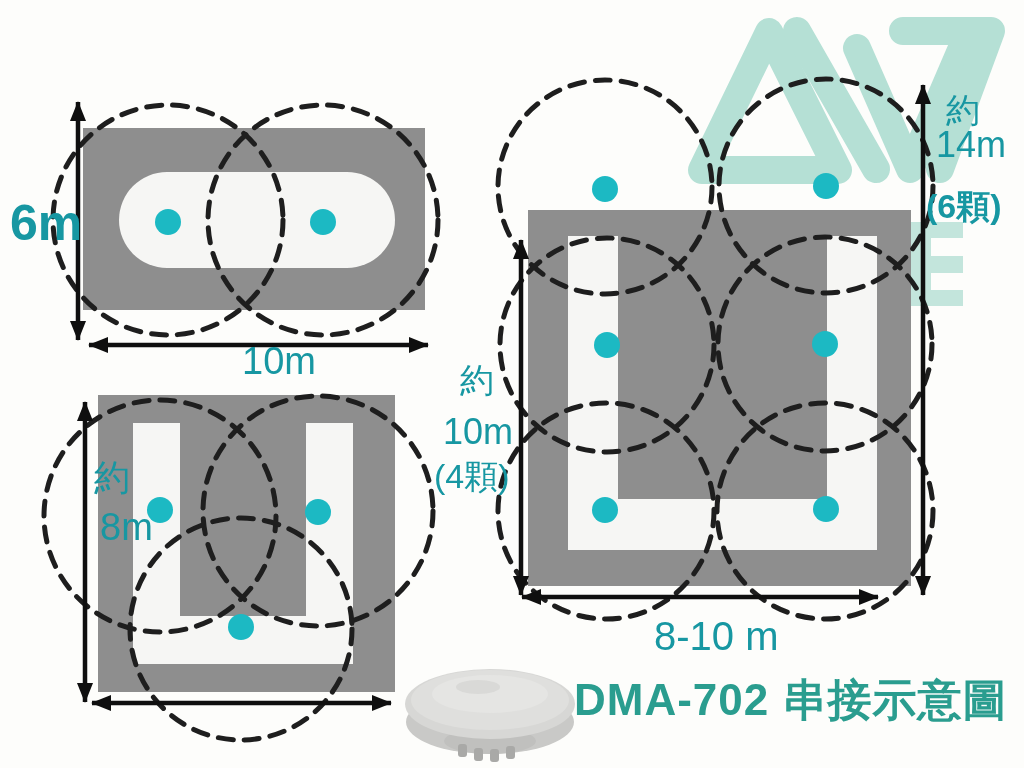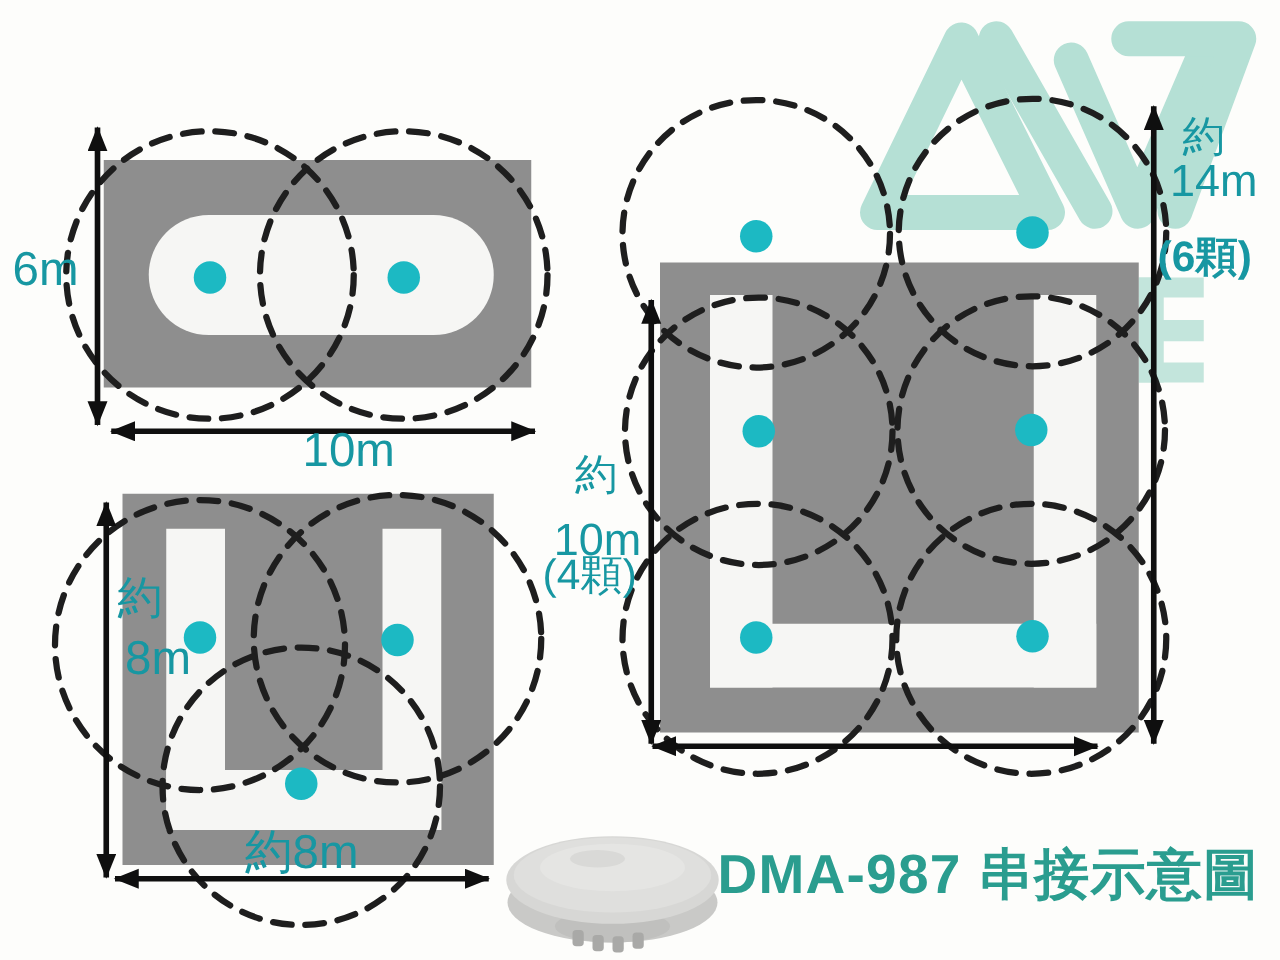--- a/index.html
+++ b/index.html
@@ -5,28 +5,28 @@
   html,body{margin:0;padding:0;background:#e8e8e8;}
   .canvas{
     position:relative;width:1024px;height:768px;background:#fdfdfb;
     overflow:hidden;font-family:"Liberation Sans","DejaVu Sans",sans-serif;
   }
   .layer{position:absolute;left:0;top:0;width:1024px;height:768px;}
   .lbl{
     position:absolute;color:#1797a2;line-height:1.05;white-space:nowrap;
     font-family:"Liberation Sans","DejaVu Sans",sans-serif;
   }
-  .lbl-6m     {left:10px;  top:197px; font-size:38px;}
+  .lbl-6m     {left:10px;  top:197px; font-size:50px;font-weight:bold;}
   .lbl-10m    {left:242px; top:342px; font-size:38px;}
   .lbl-u8-yue {left:94px;  top:459px; font-size:36px;}
   .lbl-u8-8m  {left:100px;  top:508px; font-size:38px;}
   .lbl-u8-w   {left:196px; top:663px; font-size:38px;}
   .lbl-l-yue  {left:460px; top:363px; font-size:34px;}
   .lbl-l-10m  {left:443px; top:413px; font-size:36px;}
-  .lbl-l-4k   {left:434px; top:443px; font-size:34px;}
+  .lbl-l-4k   {left:434px; top:459px; font-size:34px;}
   .lbl-r-yue  {left:946px; top:93px;  font-size:34px;}
   .lbl-r-14m  {left:936px; top:126px; font-size:36px;}
   .lbl-r-6k   {left:926px; top:189px; font-size:34px;font-weight:bold;}
   .lbl-810    {left:654px; top:615px; font-size:40px;}
   .lbl-title  {left:574px; top:677px; font-size:44px; font-weight:700; color:#2a9d8f; letter-spacing:1px;}
   .room{fill:#8e8e8e;}
   .corridor{fill:#f6f6f4;}
   .cov{fill:none;stroke:#1e1e1e;stroke-width:5;stroke-dasharray:15 11;stroke-linecap:round;}
   .dim{stroke:#0f0f0f;stroke-width:4.5;}
   .dot{fill:#1cb9c3;}
@@ -127,26 +127,26 @@
       <ellipse cx="490" cy="694" rx="58" ry="19" fill="#e5e5e3"></ellipse>
       <ellipse cx="478" cy="687" rx="22" ry="7" fill="#d9d9d7"></ellipse>
     </g>
   </svg>
 
   <div class="lbl lbl-6m">6m</div>
   <div class="lbl lbl-10m">10m</div>
 
   <div class="lbl lbl-u8-yue">約</div>
   <div class="lbl lbl-u8-8m">8m</div>
-  <div class="lbl lbl-u8-w">約8m</div>
 
   <div class="lbl lbl-l-yue">約</div>
   <div class="lbl lbl-l-10m">10m</div>
   <div class="lbl lbl-l-4k">(4顆)</div>
 
   <div class="lbl lbl-r-yue">約</div>
   <div class="lbl lbl-r-14m">14m</div>
   <div class="lbl lbl-r-6k">(6顆)</div>
 
+  <div class="lbl lbl-810">8-10 m</div>
 
-  <div class="lbl lbl-title">DMA-987 串接示意圖</div>
+  <div class="lbl lbl-title">DMA-702 串接示意圖</div>
 
 </div>
 
 </body></html>

